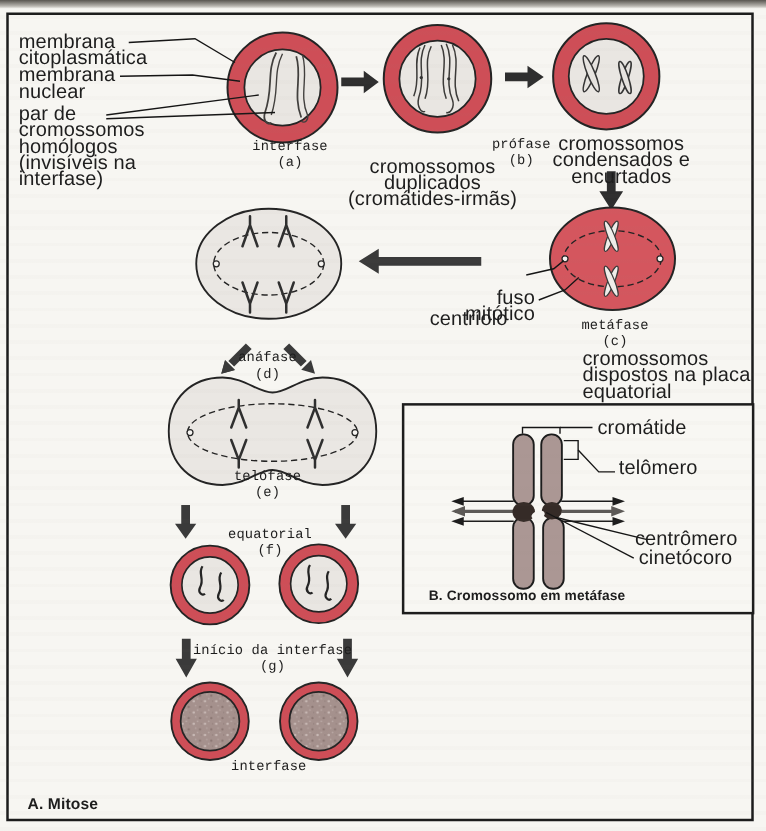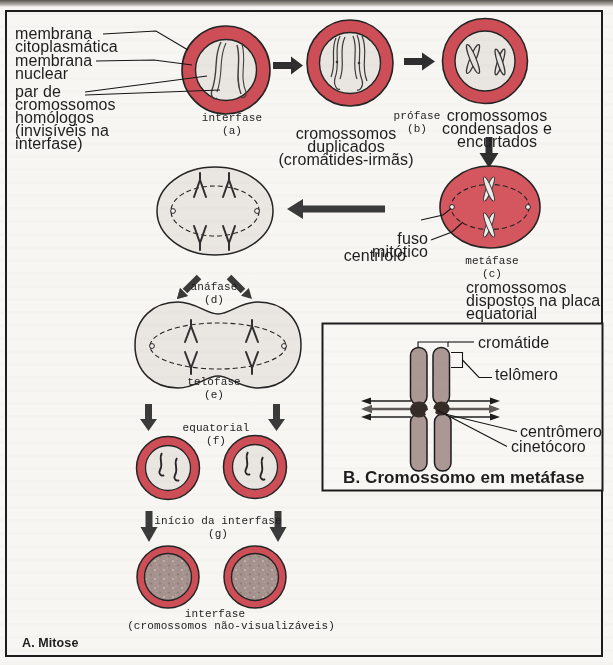--- a/index.html
+++ b/index.html
@@ -24,21 +24,21 @@
   svg.art{position:absolute;left:0;top:0;}
   .lbl{
     position:absolute;font-size:16px;line-height:13px;color:#1d1d1d;
     white-space:pre-line;letter-spacing:0.1px;
   }
   .stage{font-size:11px;line-height:13px;font-family:Liberation Mono, monospace;}
   .ctr{text-align:center;transform:translateX(-50%);}
   .rgt{text-align:right;}
   .bold{font-weight:bold;}
   .title-a{font-size:12.5px;}
-  .title-b{font-size:17px;padding-left:12px;}
+  .title-b{font-size:11px;padding-left:12px;}
 </style>
 </head>
 <body>
 
 <div class="page">
   <div class="scan-top"></div>
   <div class="frame"></div>
 
   <svg class="art" width="613" height="665" viewBox="0 0 613 665">
     <defs>
@@ -259,24 +259,23 @@
 
   <div class="lbl stage ctr" style="left:214px;top:257px;margin-top:24px;">anáfase
 (d)</div>
   <div class="lbl stage ctr" style="left:214px;top:376px;">telófase
 (e)</div>
   <div class="lbl stage ctr" style="left:216px;top:422px;">equatorial
 (f)</div>
   <div class="lbl stage ctr" style="left:218px;top:515px;">início da interfase
 (g)</div>
   <div class="lbl stage ctr" style="left:215px;top:608px;">interfase</div>
-  <div class="lbl stage ctr" style="left:231px;top:620px;">(cromossomos não-visualizáveis)</div>
 
   <div class="lbl bold title-a" style="left:22px;top:637px;">A. Mitose</div>
   <div class="lbl bold title-b" style="left:331px;top:471px;">B. Cromossomo em metáfase</div>
 
   <div class="lbl" style="left:478px;top:336px;">cromátide</div>
   <div class="lbl" style="left:495px;top:368px;">telômero</div>
-  <div class="lbl" style="left:520px;top:425px;">centrômero</div>
+  <div class="lbl" style="left:508px;top:425px;">centrômero</div>
   <div class="lbl" style="left:511px;top:440px;">cinetócoro</div>
 
   <div class="mottle"></div>
 </div>
 
 </body></html>

